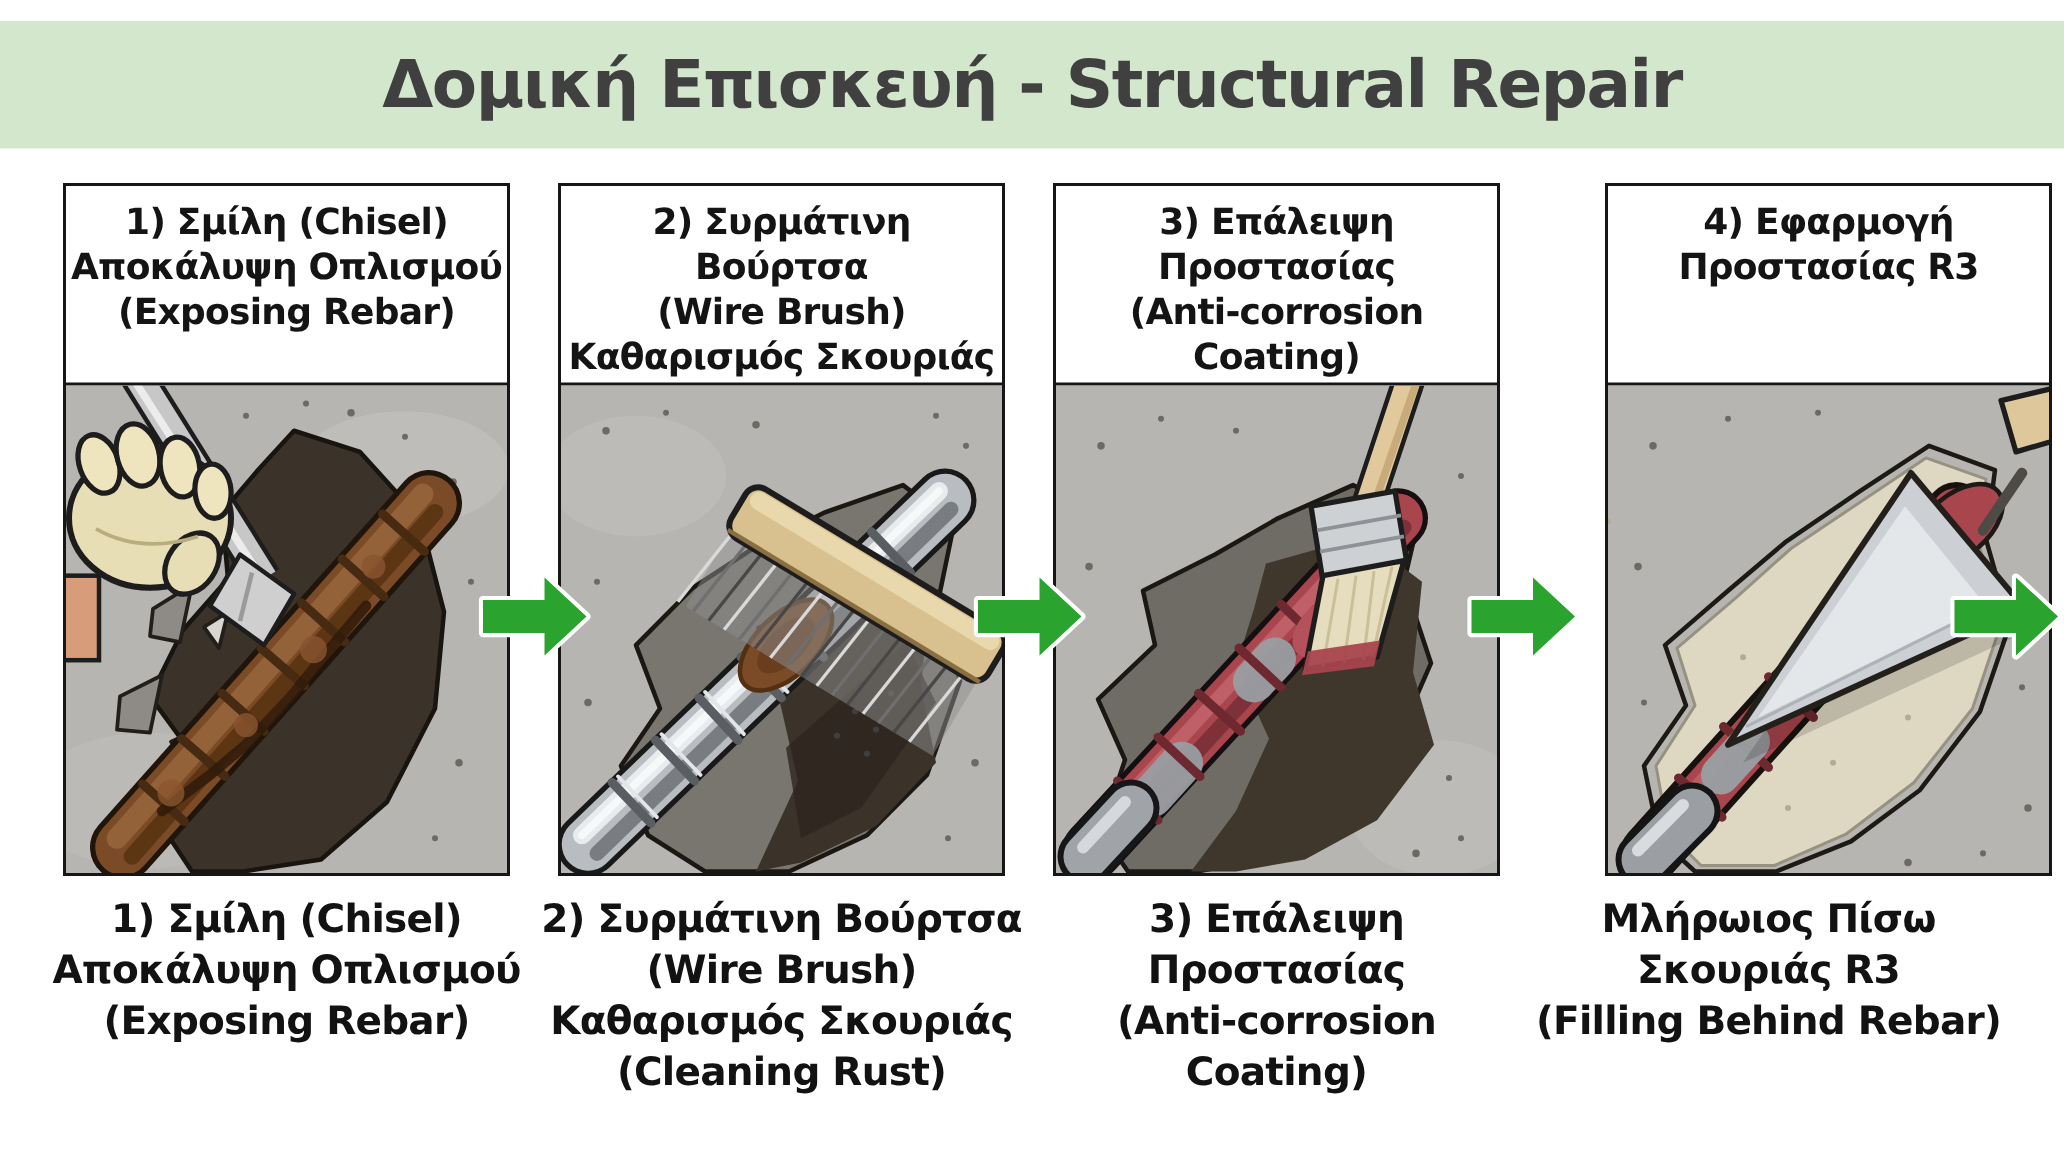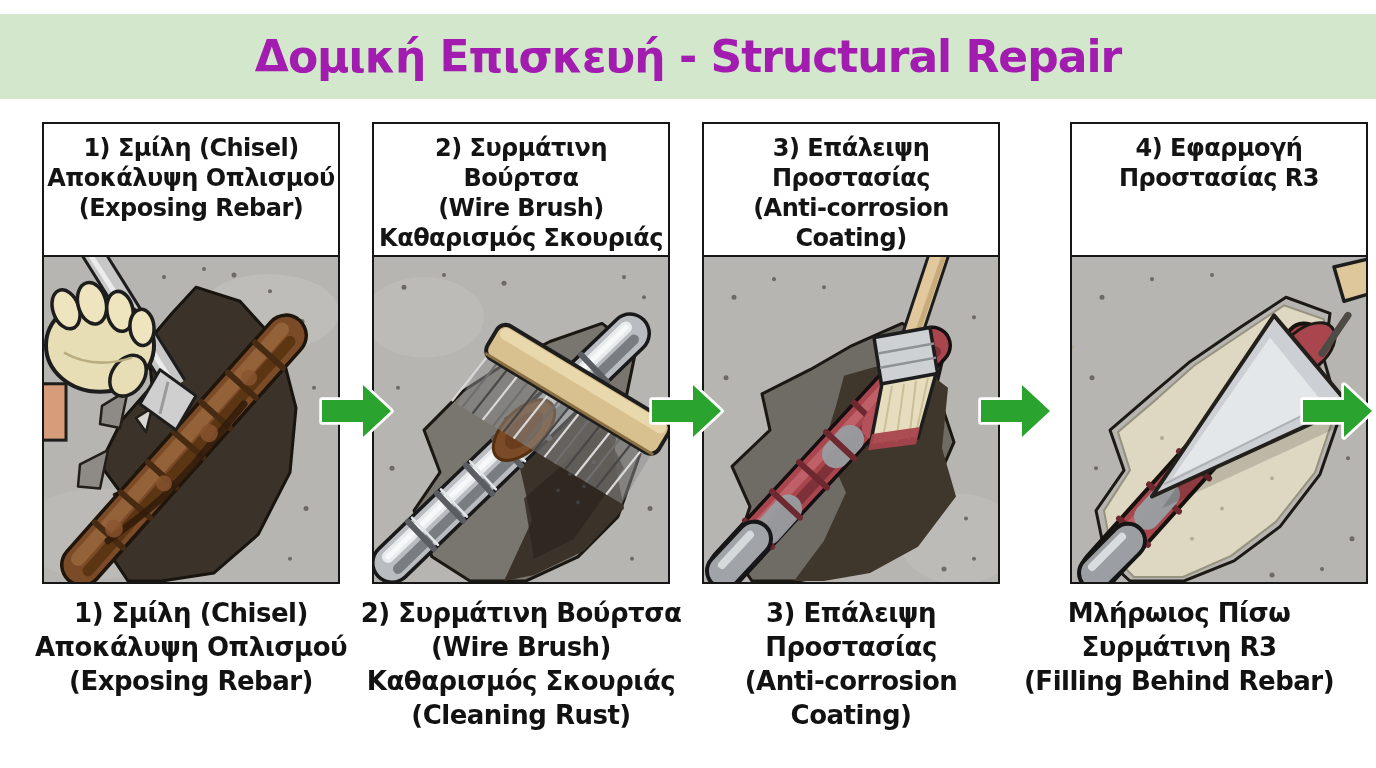--- a/index.html
+++ b/index.html
@@ -6,21 +6,21 @@
     --header-bg:#d2e7cc; --text:#141414; --arrow-green:#2aa42e; --arrow-outline:#ffffff;
     --panel-border:#161616; --panel-bg:#ffffff; --concrete-gray:#b7b5b1; --cavity-dark:#3b322a;
     --rust-brown:#7b4a27; --steel-silver:#b9bdc1; --coating-red:#a8454d; --mortar-beige:#ded8c2;
     --wood-tan:#d8c18e; --glove-cream:#e7deb6;
   }
   html,body{margin:0;padding:0;background:#fff;}
   .stage{position:relative;width:1376px;height:768px;background:#fff;overflow:hidden;
          font-family:"DejaVu Sans","Liberation Sans",sans-serif;color:var(--text);}
   .header{position:absolute;left:0;top:14px;width:1376px;height:85px;background:var(--header-bg);
           display:flex;align-items:center;justify-content:center;}
-  .header h1{margin:0;font-size:44px;font-weight:bold;letter-spacing:-1px;color:#a21caf;}
+  .header h1{margin:0;font-size:44px;font-weight:bold;letter-spacing:-1px;color:#404040;}
   .panel{position:absolute;top:122px;width:294px;height:458px;background:var(--panel-bg);
          border:2px solid var(--panel-border);display:flex;flex-direction:column;}
   .panel-title{height:133px;border-bottom:2px solid var(--panel-border);box-sizing:border-box;
                padding-top:9px;text-align:center;font-size:24px;font-weight:bold;line-height:30px;
                letter-spacing:-0.5px;background:#fff;}
   .panel-art{flex:1;overflow:hidden;}
   .panel-art svg{display:block;width:100%;height:100%;}
   .caption{position:absolute;top:596px;width:330px;text-align:center;font-size:26px;font-weight:bold;
            line-height:34px;letter-spacing:-0.5px;color:#121212;}
   .arrow{position:absolute;top:379px;width:76px;height:64px;z-index:5;}
@@ -358,17 +358,17 @@
     <div>(Cleaning Rust)</div>
   </div>
   <div class="caption" style="left:686px">
     <div>3) Επάλειψη</div>
     <div>Προστασίας</div>
     <div>(Anti-corrosion</div>
     <div>Coating)</div>
   </div>
   <div class="caption" style="left:1014px">
     <div>Μλήρωιος Πίσω</div>
-    <div>Συρμάτινη R3</div>
+    <div>Σκουριάς R3</div>
     <div>(Filling Behind Rebar)</div>
   </div>
 
 </div>
 
 </body></html>

